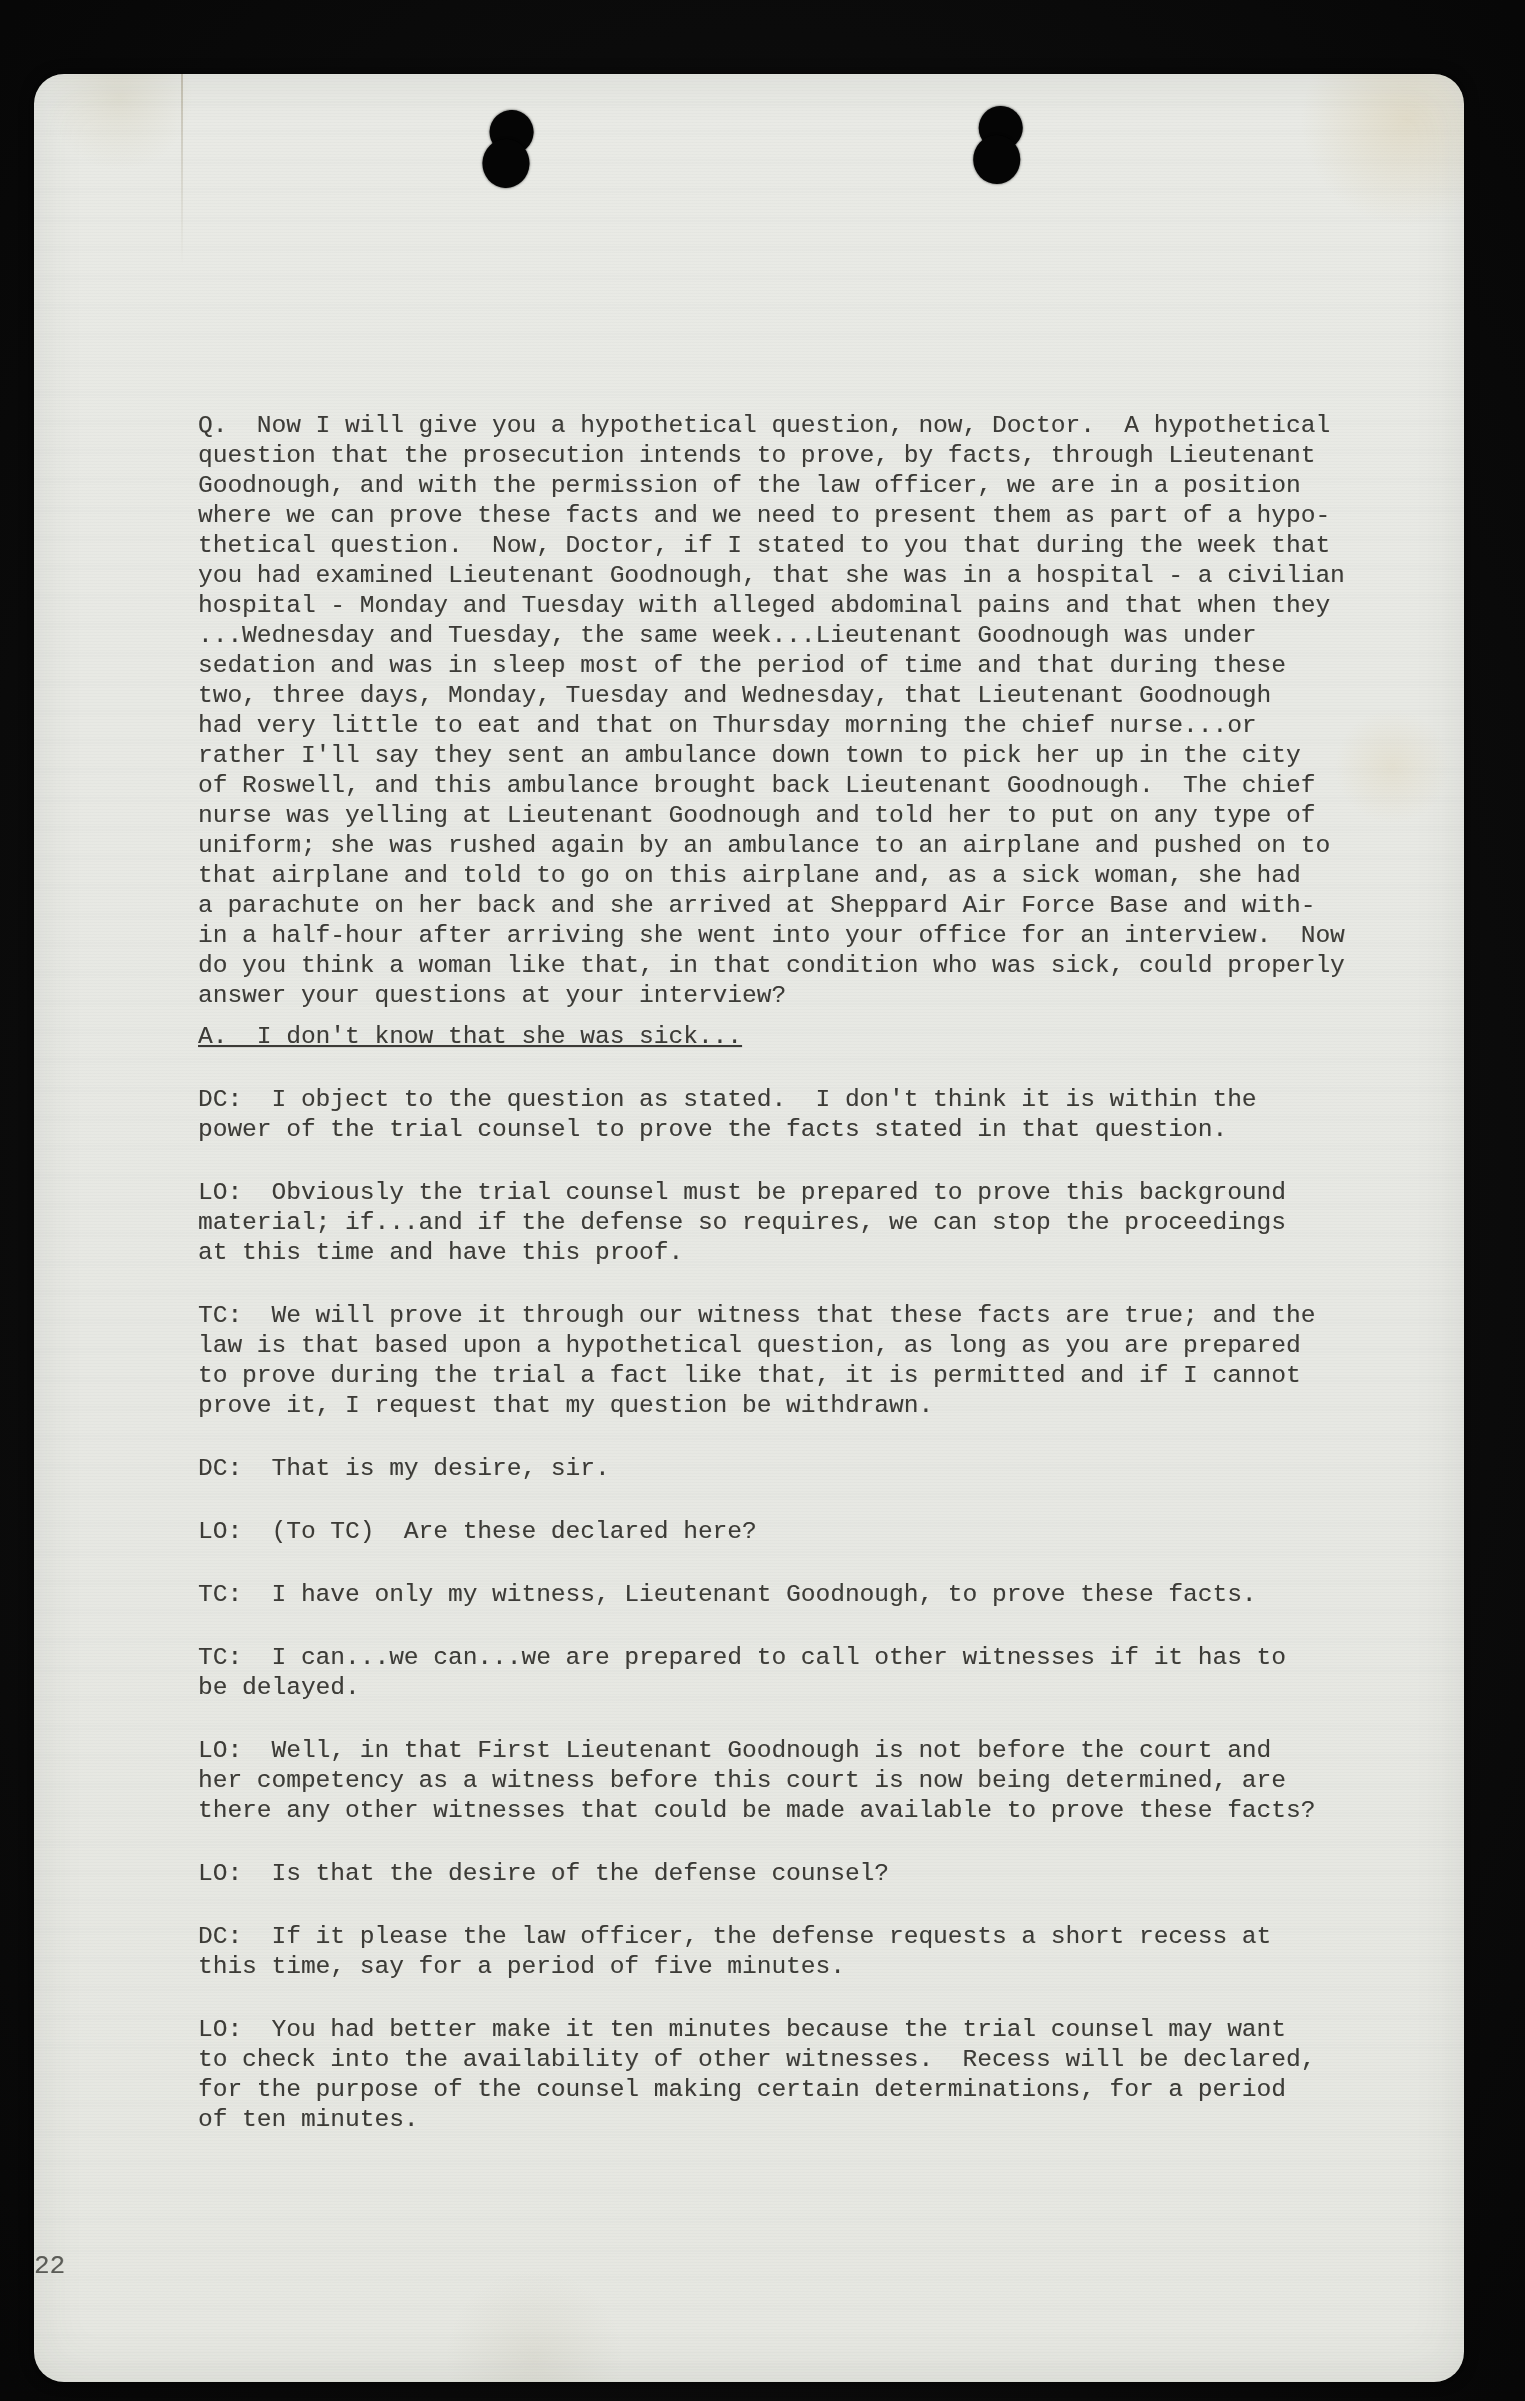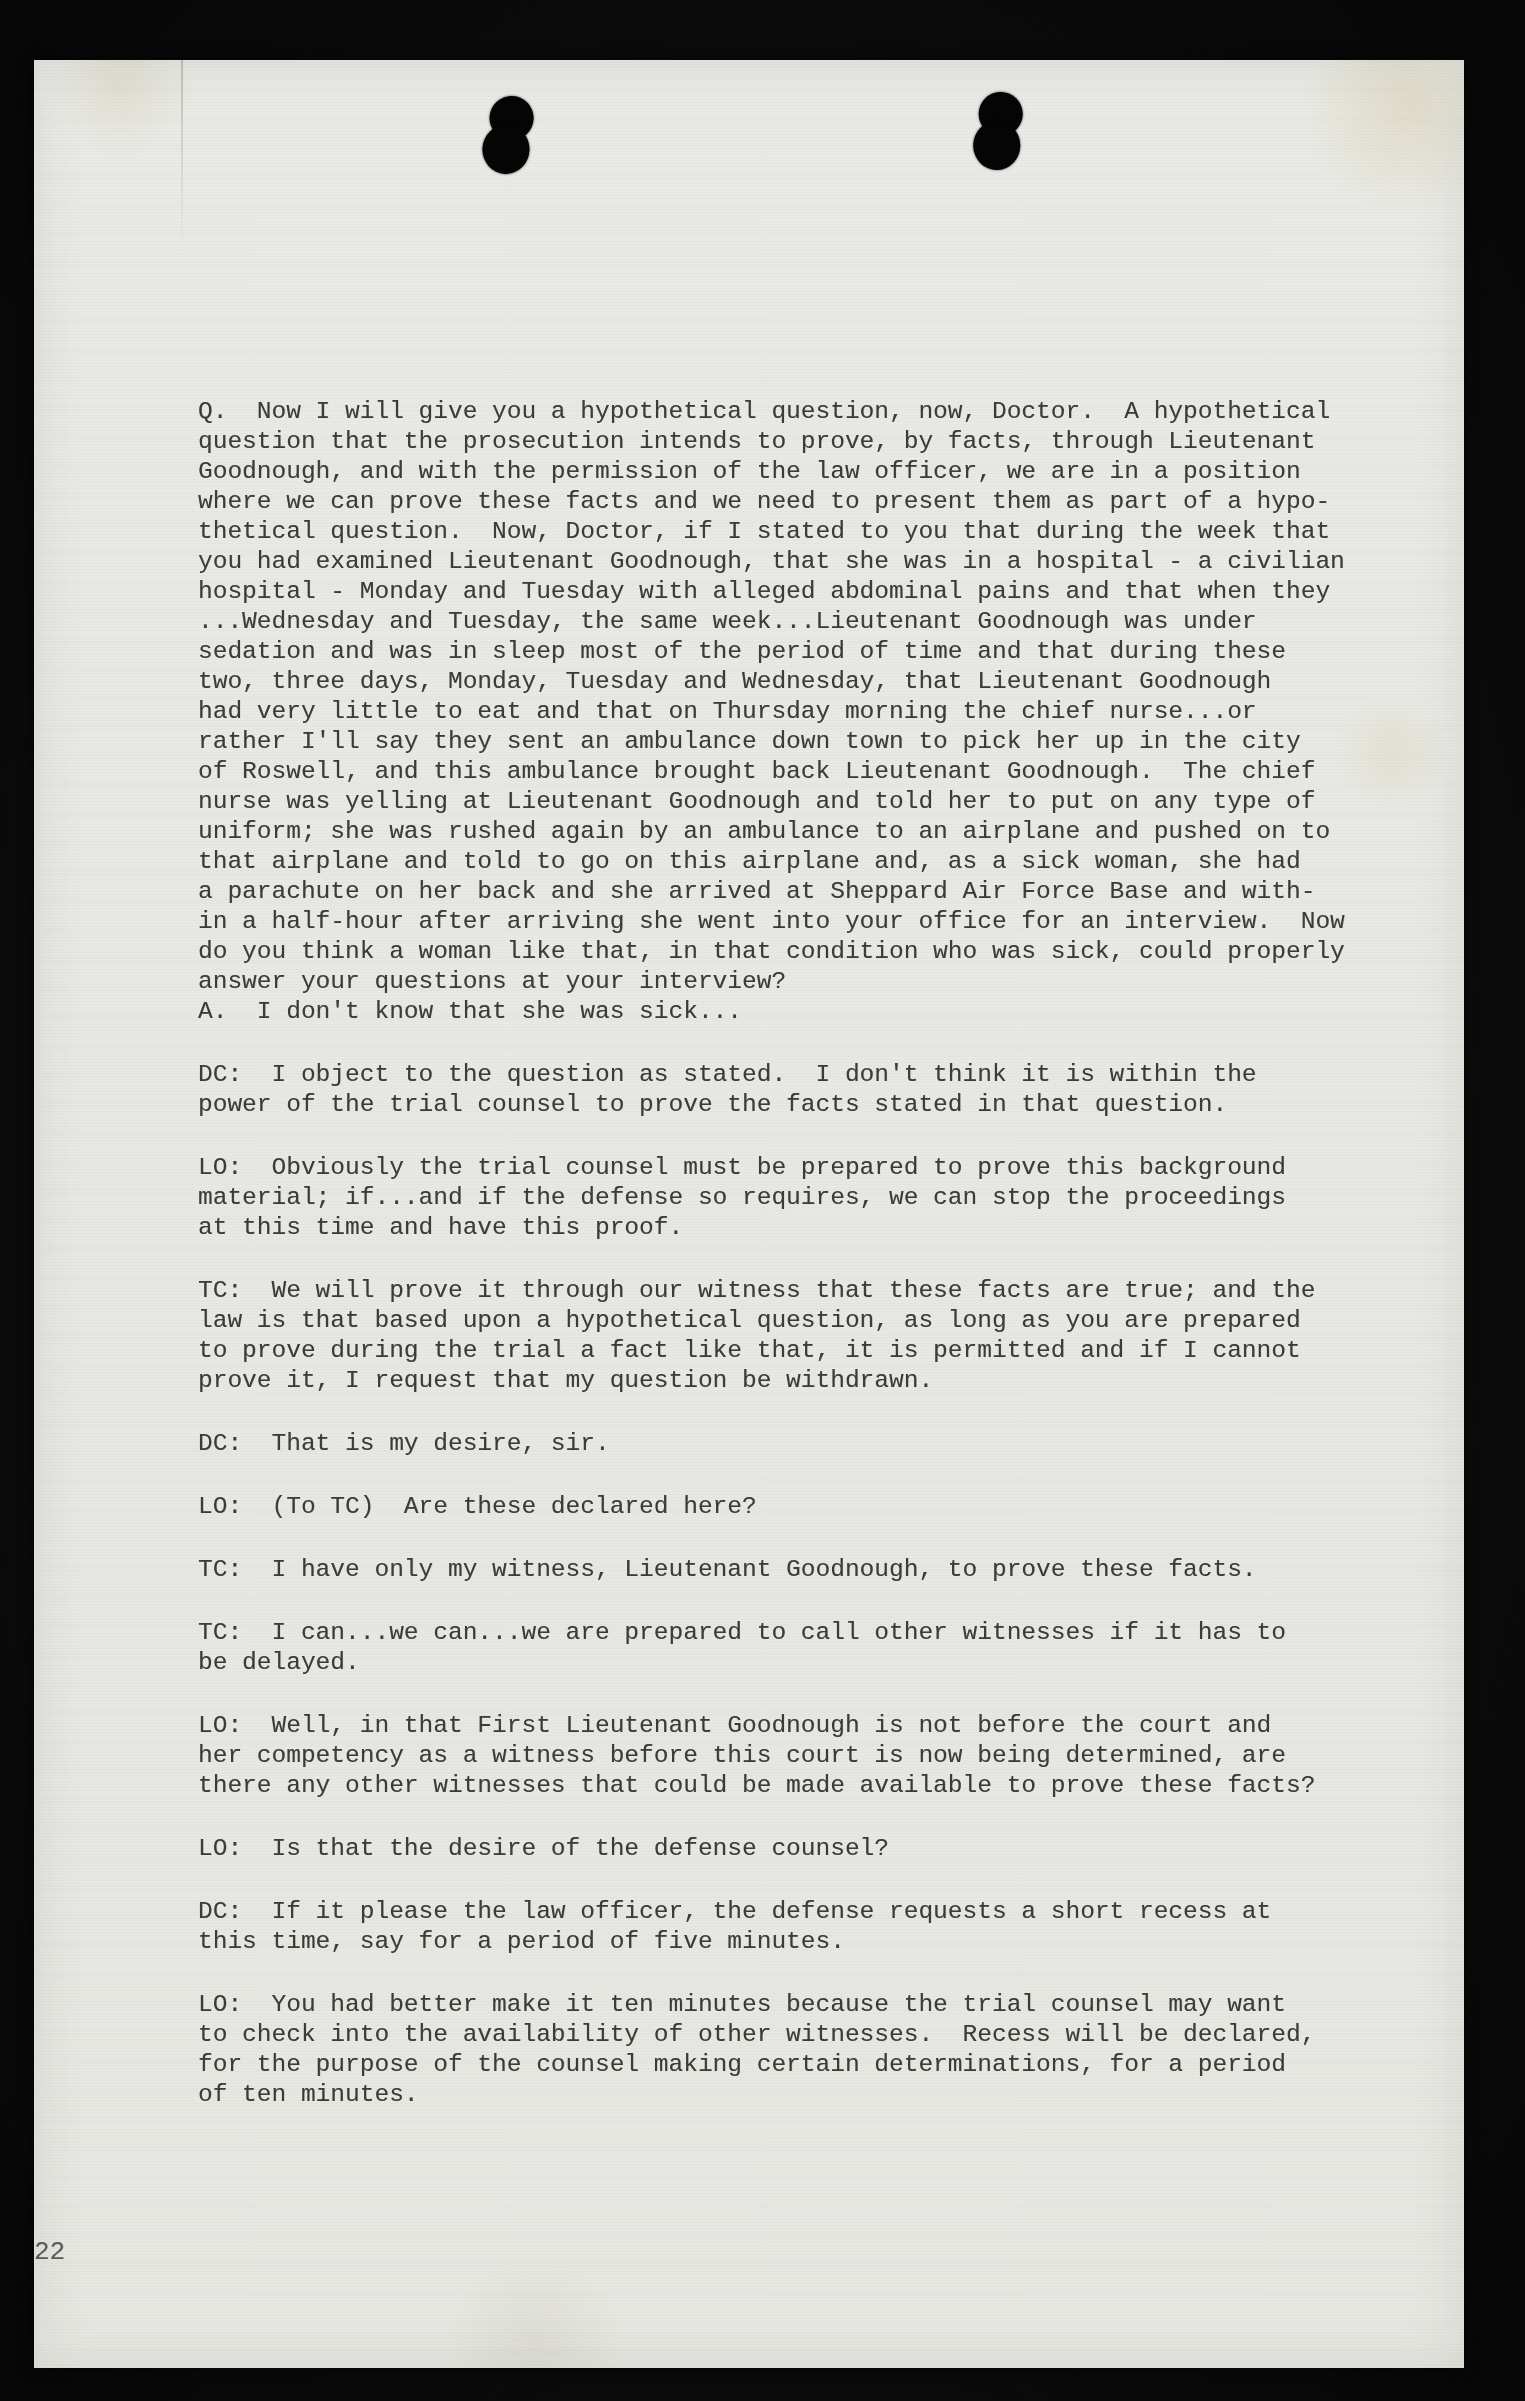--- a/index.html
+++ b/index.html
@@ -7,30 +7,31 @@
     position:relative;
     width:1526px;height:2401px;
     background:
       radial-gradient(ellipse at 50% 50%, rgba(30,30,30,0.25), rgba(0,0,0,0.6)),
       #111111;
     overflow:hidden;
     font-family:"Liberation Mono", monospace;
   }
   .paper{
     position:absolute;
-    left:34px;top:60px;
+    left:34px;top:74px;
     width:1430px;height:2308px;
     background:
       radial-gradient(circle 151px at 96% 2%, rgba(190,160,90,0.20), rgba(190,160,90,0) 70%),
       radial-gradient(circle 82px at 95% 30%, rgba(200,170,100,0.14), rgba(200,170,100,0) 70%),
       radial-gradient(circle 105px at 6% 1%, rgba(160,140,80,0.12), rgba(160,140,80,0) 70%),
       radial-gradient(circle 128px at 35% 99%, rgba(150,140,110,0.10), rgba(150,140,110,0) 70%),
       repeating-linear-gradient(0deg, rgba(120,130,140,0.035) 0px, rgba(120,130,140,0.035) 1.2px, rgba(255,255,255,0) 1.2px, rgba(255,255,255,0) 2.9px),
       linear-gradient(180deg,#e9eae5 0%, #e7e8e3 55%, #e6e7e1 100%);
     box-shadow: inset 0 0 52px rgba(60,70,60,0.10), 0 0 13px rgba(0,0,0,0.7);
+    border-radius: 30px;
   }
   .fold-line{
     position:absolute;
     left:147px;top:0px;
     width:1.7px;height:192px;
     background:linear-gradient(180deg, rgba(110,95,60,0.30), rgba(110,95,60,0.0));
   }
   .hole{position:absolute;width:52px;height:77px;}
   .hole .lobe-top{
     position:absolute;left:5.8px;top:0px;
@@ -51,21 +52,21 @@
   }
   .para{
     font-family:"Liberation Mono", monospace;
     font-size:24.5px;
     line-height:30px;
     color:rgba(50,49,45,0.92);
     white-space:pre-wrap;
     text-shadow:0.3px 0.3px 0.5px rgba(50,49,45,0.30);
   }
   .para + .para{margin-top:33px;}
-  .para.flush{margin-top:0;}
+  .para.flush{margin-top:11px;text-decoration:underline;}
   .page-number{
     position:absolute;
     left:0;top:2177px;width:1381px;
     text-align:left;
     font-family:"Liberation Mono", monospace;
     font-size:26px;
     color:rgba(75,76,72,0.85);
     text-shadow:0.3px 0.3px 0.5px rgba(75,76,72,0.3);
   }
 </style>

